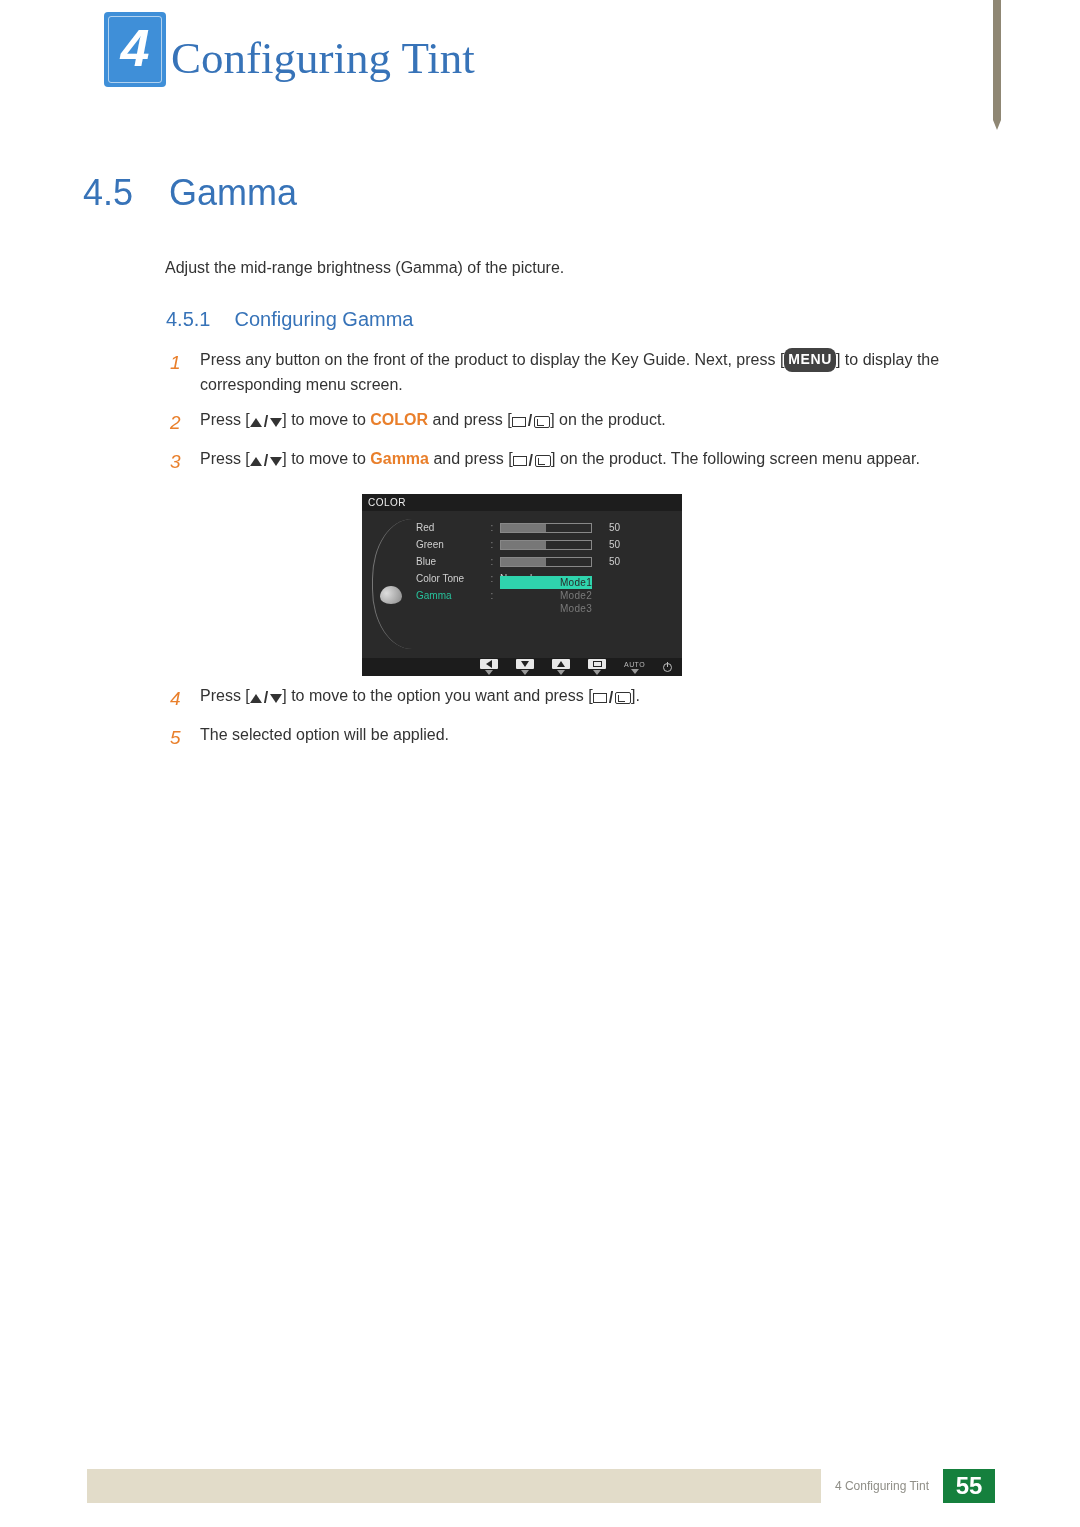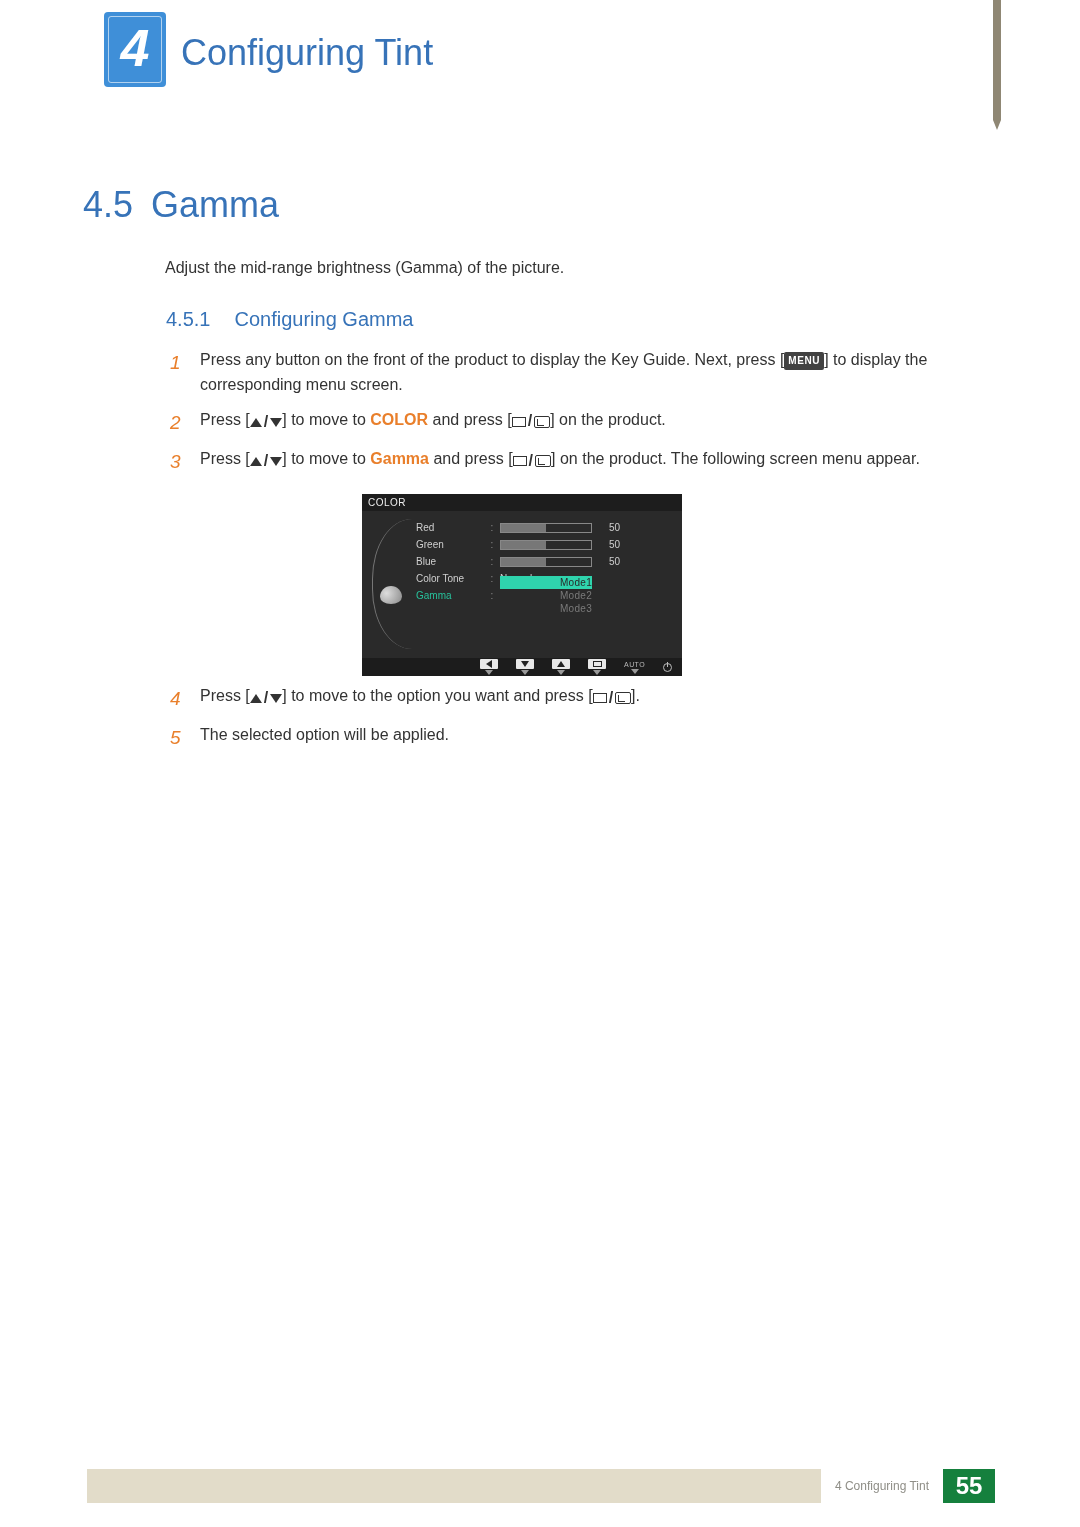--- a/index.html
+++ b/index.html
@@ -35,28 +35,29 @@
   }
   .badge-num {
     position: absolute;
     left: 0; right: 0; top: 6px;
     font-size: 52px;
     font-style: italic;
     font-weight: bold;
   }
   .chapter-title {
     position: absolute;
-    left: 181px; top: 32px;
-    font-size: 36px;
+    left: 171px; top: 32px;
+    font-size: 45px;
     color: #3773b8;
     font-weight: 500;
-  }
-
-  
-  .section-row { position: absolute; left: 83px; top: 184px; display: flex; gap: 18px; align-items: baseline; }
+    font-family: Liberation Serif, serif;
+  }
+
+  
+  .section-row { position: absolute; left: 83px; top: 172px; display: flex; gap: 36px; align-items: baseline; }
   .section-num { font-size: 36px; color: #3773b8; font-weight: 500; }
   .section-title { font-size: 36px; color: #3773b8; font-weight: 500; }
 
   .intro-text {
     position: absolute;
     left: 165px; top: 259px;
     font-size: 16px; color: #333;
   }
 
   
@@ -67,25 +68,25 @@
   
   .steps { position: absolute; left: 170px; top: 348px; width: 800px; }
   .step { display: flex; gap: 14px; margin-bottom: 10px; line-height: 1.55; font-size: 16px; color: #333; }
   .step-num { color: #e97f2b; font-style: italic; font-size: 19px; min-width: 16px; }
   .step-body { flex: 1; }
   .kw-orange { color: #e97f2b; font-weight: bold; }
   .menu-chip {
     display: inline-block;
     background: #424242;
     color: #fff;
-    font-size: 10px;
+    font-size: 14px;
     font-weight: bold;
     letter-spacing: .6px;
     padding: 1px 4px 1px 4px;
-    border-radius: 2px;
+    border-radius: 8px;
     vertical-align: 1px;
   }
   .glyph-group {
     display: inline-flex;
     align-items: center;
     vertical-align: -2px;
     gap: 2px;
   }
   .tri-up, .tri-down {
     width: 0; height: 0; display: inline-block;

